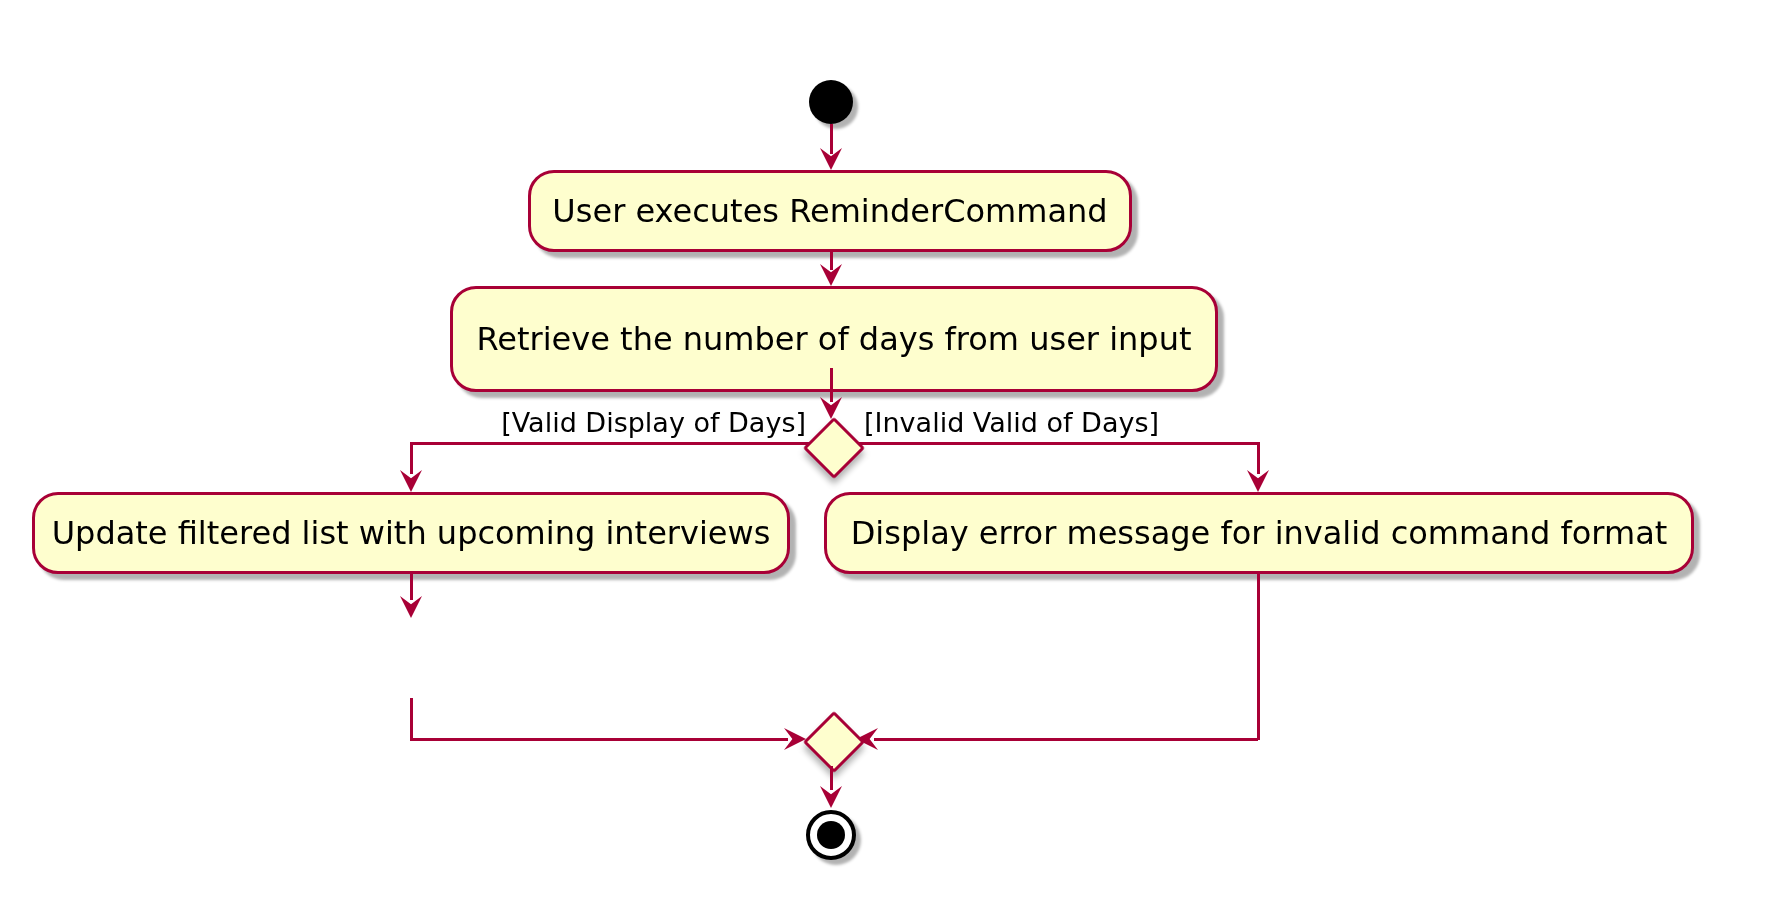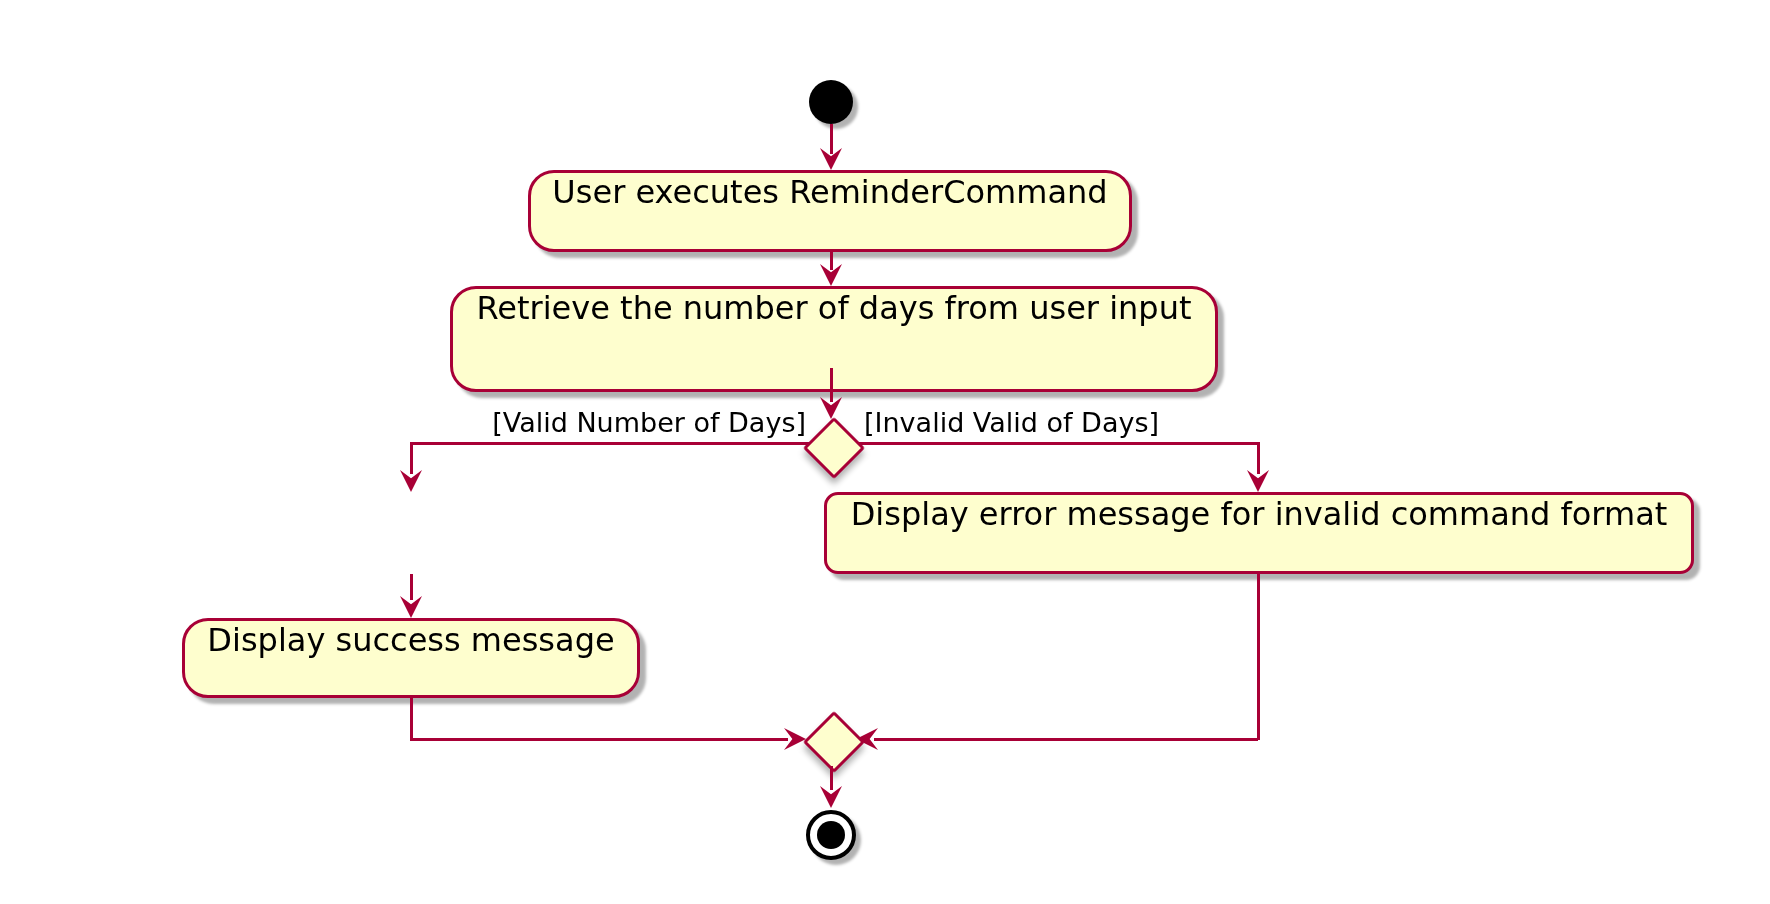--- a/index.html
+++ b/index.html
@@ -5,21 +5,21 @@
   html,body{margin:0;padding:0;background:#fff;}
   #canvas{
     position:relative;width:1770px;height:904px;background:var(--background,#fff);
     font-family:"DejaVu Sans","Liberation Sans",sans-serif;overflow:hidden;
   }
   .action{
     position:absolute;box-sizing:border-box;
     background:var(--node-fill,#FEFECE);
     border:3px solid var(--node-border,#A80036);
     border-radius:26px;
-    display:flex;justify-content:center;
+    display:flex;align-items:center;justify-content:center;
     font-size:32px;color:var(--text,#000);
     box-shadow:6px 6px 3px rgba(0,0,0,0.3);
     white-space:nowrap;text-align:center;
   }
   .vline,.hline{position:absolute;background:var(--edge,#A80036);}
   .arrow{position:absolute;width:22px;height:22px;background:var(--edge,#A80036);}
   .arrow.down{clip-path:polygon(0 0,50% 38%,100% 0,50% 100%);}
   .arrow.right{clip-path:polygon(0 0,38% 50%,0 100%,100% 50%);}
   .arrow.left{clip-path:polygon(100% 0,62% 50%,100% 100%,0 50%);}
   .diamond{
@@ -64,44 +64,44 @@
   <div class="vline" style="left:829.5px;top:252px;width:3px;height:18px;"></div>
   <div class="arrow down" style="left:820px;top:264px;"></div>
 
   <div class="action" style="left:450px;top:286px;width:768px;height:106px;">
     <span>Retrieve the number of days from user input</span>
   </div>
 
   <div class="vline" style="left:829.5px;top:368px;width:3px;height:34px;"></div>
   <div class="arrow down" style="left:820px;top:397px;"></div>
 
-  <div class="blabel" style="right:964px;top:406px;text-align:right;">[Valid Number of Days]</div>
+  <div class="blabel" style="right:964px;top:406px;text-align:right;">[Valid Display of Days]</div>
   <div class="blabel" style="left:864px;top:406px;">[Invalid Valid of Days]</div>
 
   <div class="hline" style="left:410px;top:442px;width:400px;height:3px;"></div>
   <div class="vline" style="left:409.5px;top:442px;width:3px;height:32px;"></div>
   <div class="arrow down" style="left:400px;top:470px;"></div>
 
   <div class="hline" style="left:852px;top:442px;width:408px;height:3px;"></div>
   <div class="vline" style="left:1256.5px;top:442px;width:3px;height:32px;"></div>
   <div class="arrow down" style="left:1247px;top:470px;"></div>
 
   <div class="diamond" style="left:812px;top:426px;"></div>
 
+  <div class="action" style="left:32px;top:492px;width:758px;height:82px;">
+    <span>Update filtered list with upcoming interviews</span>
+  </div>
 
-  <div class="action" style="left:824px;top:492px;width:870px;height:82px;border-radius:14px;">
+  <div class="action" style="left:824px;top:492px;width:870px;height:82px;">
     <span>Display error message for invalid command format</span>
   </div>
 
   <div class="vline" style="left:409.5px;top:574px;width:3px;height:26px;"></div>
   <div class="arrow down" style="left:400px;top:596px;"></div>
 
-  <div class="action" style="left:182px;top:618px;width:458px;height:80px;">
-    <span>Display success message</span>
-  </div>
 
   <div class="vline" style="left:409.5px;top:698px;width:3px;height:42px;"></div>
   <div class="hline" style="left:409.5px;top:737.5px;width:378px;height:3px;"></div>
   <div class="arrow right" style="left:784px;top:728px;"></div>
 
   <div class="vline" style="left:1256.5px;top:574px;width:3px;height:166px;"></div>
   <div class="hline" style="left:874px;top:737.5px;width:384px;height:3px;"></div>
   <div class="arrow left" style="left:856px;top:728px;"></div>
 
   <div class="diamond" style="left:812px;top:720px;"></div>

